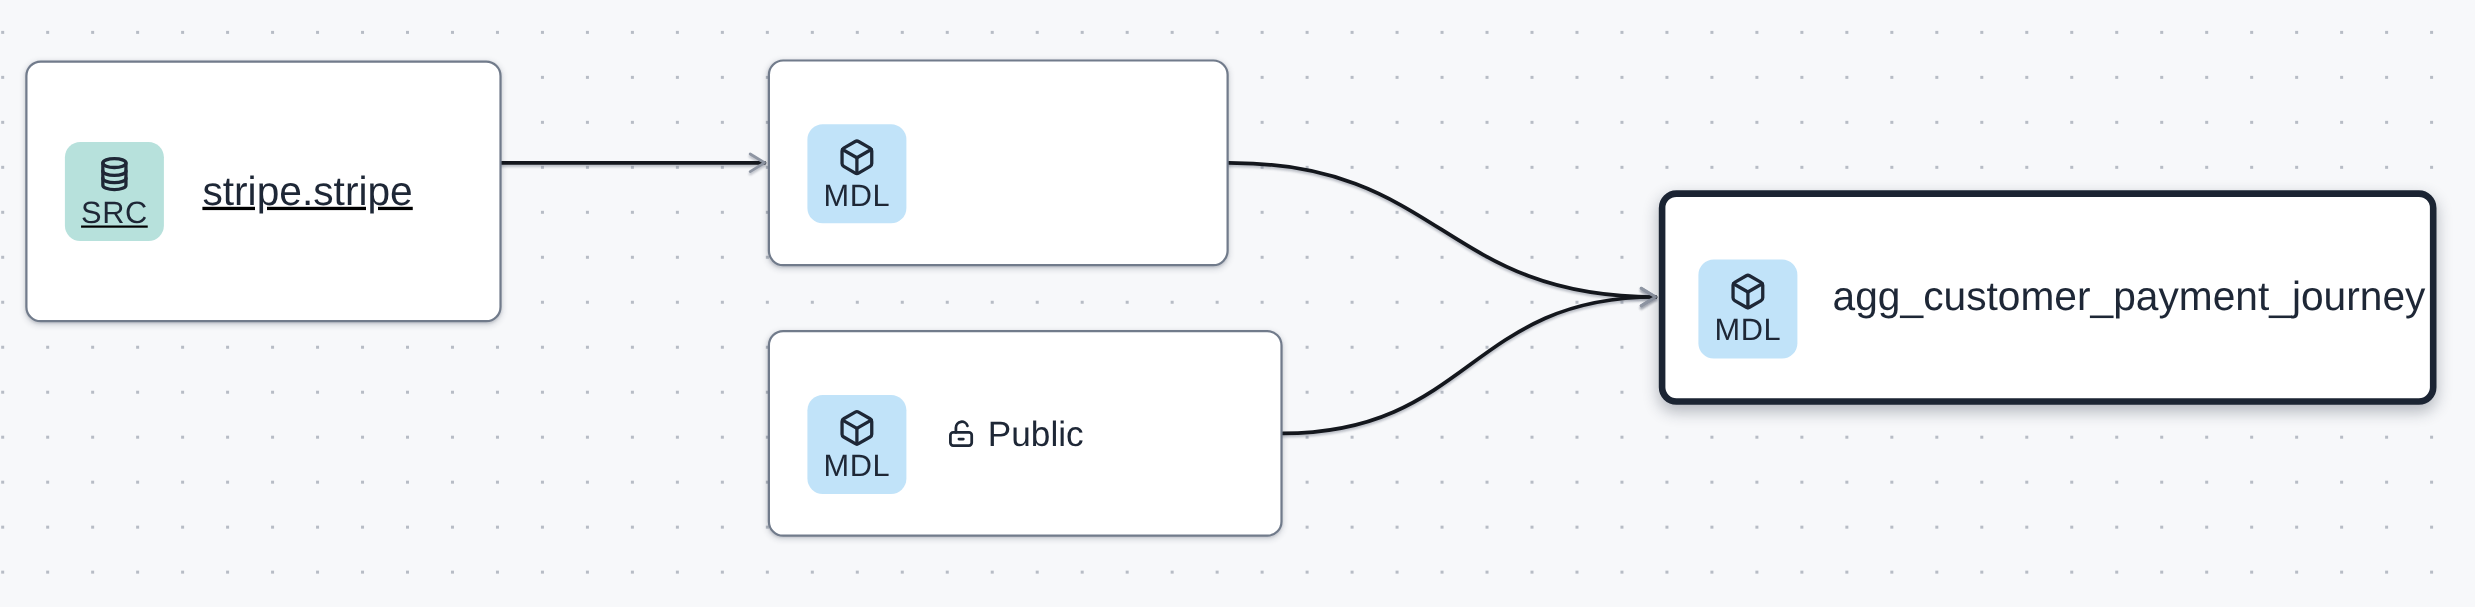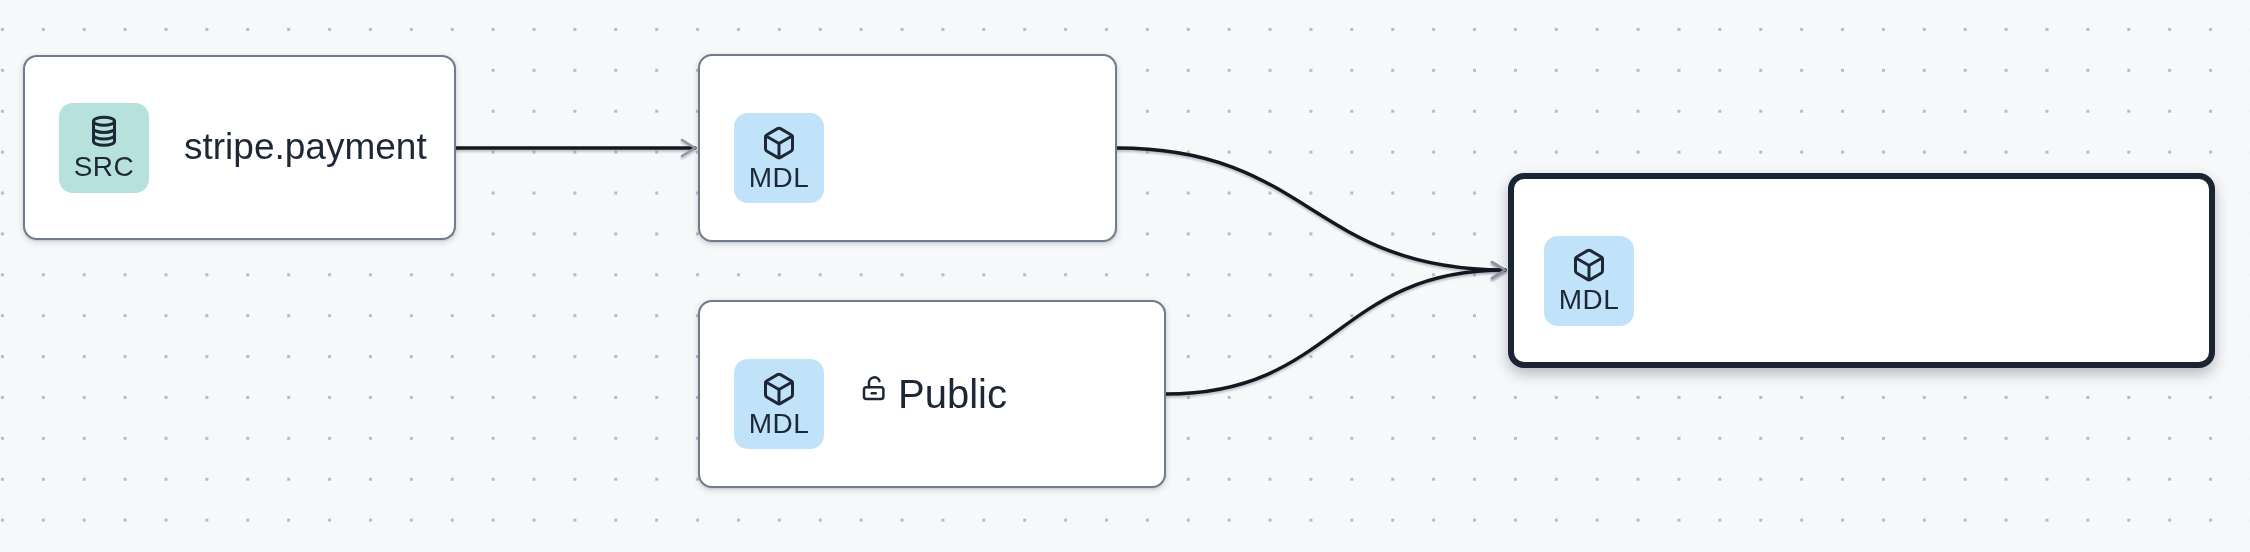--- a/index.html
+++ b/index.html
@@ -28,35 +28,35 @@
     border:2.5px solid var(--node-border);
     border-radius:14px;
     display:flex; align-items:center; gap:35px; padding:0 34px;
     box-shadow:0 2px 6px rgba(30,40,60,0.18), 0 1px 2px rgba(30,40,60,0.10);
   }
   .node.selected{
     border:6px solid var(--selected-border);
     border-radius:16px;
     box-shadow:0 6px 14px rgba(30,40,60,0.30);
   }
-  #node-stripe-payment{left:23px; top:55px;  width:433px; height:185px;}
+  #node-stripe-payment{left:23px; top:55px;  width:433px; height:238px;text-decoration:underline;}
   #node-stg-payments  {left:698px; top:54px; width:419px; height:188px;}
   #node-fct-orders    {left:698px; top:300px; width:468px; height:188px;}
   #node-agg           {left:1508px; top:173px; width:707px; height:195px; gap:32px; padding:0 30px;}
   .badge{
     width:90px; height:90px; border-radius:14px; flex:0 0 auto;
     display:flex; flex-direction:column; align-items:center; justify-content:center; gap:3px;
   }
   .badge.src{background:var(--badge-src);}
   .badge.mdl{background:var(--badge-mdl);margin-top:20px;}
   .badge svg{width:36px; height:36px; stroke:var(--text); fill:none; stroke-width:2; stroke-linecap:round; stroke-linejoin:round;}
   .badge-text{font-size:28px; line-height:1; color:var(--text); letter-spacing:0.5px;}
   .text-col{display:flex; flex-direction:column; gap:7px; min-width:0;}
   .node-label{font-size:37px; color:var(--text); white-space:nowrap; line-height:1.15;}
-  .sub-label{display:flex; align-items:flex-start; gap:9px; font-size:40px; color:var(--text); line-height:1;}
+  .sub-label{display:flex; align-items:flex-end; gap:9px; font-size:32px; color:var(--text); line-height:1;}
   .sub-label svg{width:30px; height:30px; stroke:var(--text); fill:none; stroke-width:2; stroke-linecap:round; stroke-linejoin:round;}
 </style>
 </head>
 <body>
 
 <div class="canvas">
 
   <svg class="edges" width="2250" height="552" viewBox="0 0 2250 552">
     <defs>
       <marker id="arrow" markerUnits="userSpaceOnUse" markerWidth="22" markerHeight="22" viewBox="0 0 22 22" refX="18" refY="11" orient="auto">
@@ -72,21 +72,21 @@
     <div class="badge src">
       <svg viewBox="0 0 24 24">
         <ellipse cx="12" cy="4.8" rx="7" ry="2.7"></ellipse>
         <path d="M5 4.8v13.4c0 1.5 3.1 2.7 7 2.7s7-1.2 7-2.7V4.8"></path>
         <path d="M5 9.6c0 1.5 3.1 2.7 7 2.7s7-1.2 7-2.7"></path>
         <path d="M5 14c0 1.5 3.1 2.7 7 2.7s7-1.2 7-2.7"></path>
       </svg>
       <span class="badge-text">SRC</span>
     </div>
     <div class="text-col">
-      <span class="node-label">stripe.payment</span>
+      <span class="node-label">stripe.stripe</span>
     </div>
   </div>
 
   <div class="node" id="node-stg-payments">
     <div class="badge mdl">
       <svg viewBox="0 0 24 24">
         <path d="M21 8.2a2 2 0 0 0-1-1.73l-7-4.04a2 2 0 0 0-2 0l-7 4.04a2 2 0 0 0-1 1.73v7.6a2 2 0 0 0 1 1.73l7 4.04a2 2 0 0 0 2 0l7-4.04a2 2 0 0 0 1-1.73Z"></path>
         <path d="M3.3 7.3 L12 12.3 L20.7 7.3"></path>
         <path d="M12 21.8V12.3"></path>
       </svg>
@@ -117,15 +117,18 @@
 
   <div class="node selected" id="node-agg">
     <div class="badge mdl">
       <svg viewBox="0 0 24 24">
         <path d="M21 8.2a2 2 0 0 0-1-1.73l-7-4.04a2 2 0 0 0-2 0l-7 4.04a2 2 0 0 0-1 1.73v7.6a2 2 0 0 0 1 1.73l7 4.04a2 2 0 0 0 2 0l7-4.04a2 2 0 0 0 1-1.73Z"></path>
         <path d="M3.3 7.3 L12 12.3 L20.7 7.3"></path>
         <path d="M12 21.8V12.3"></path>
       </svg>
       <span class="badge-text">MDL</span>
     </div>
+    <div class="text-col">
+      <span class="node-label">agg_customer_payment_journey</span>
+    </div>
   </div>
 
 </div>
 
 </body></html>

